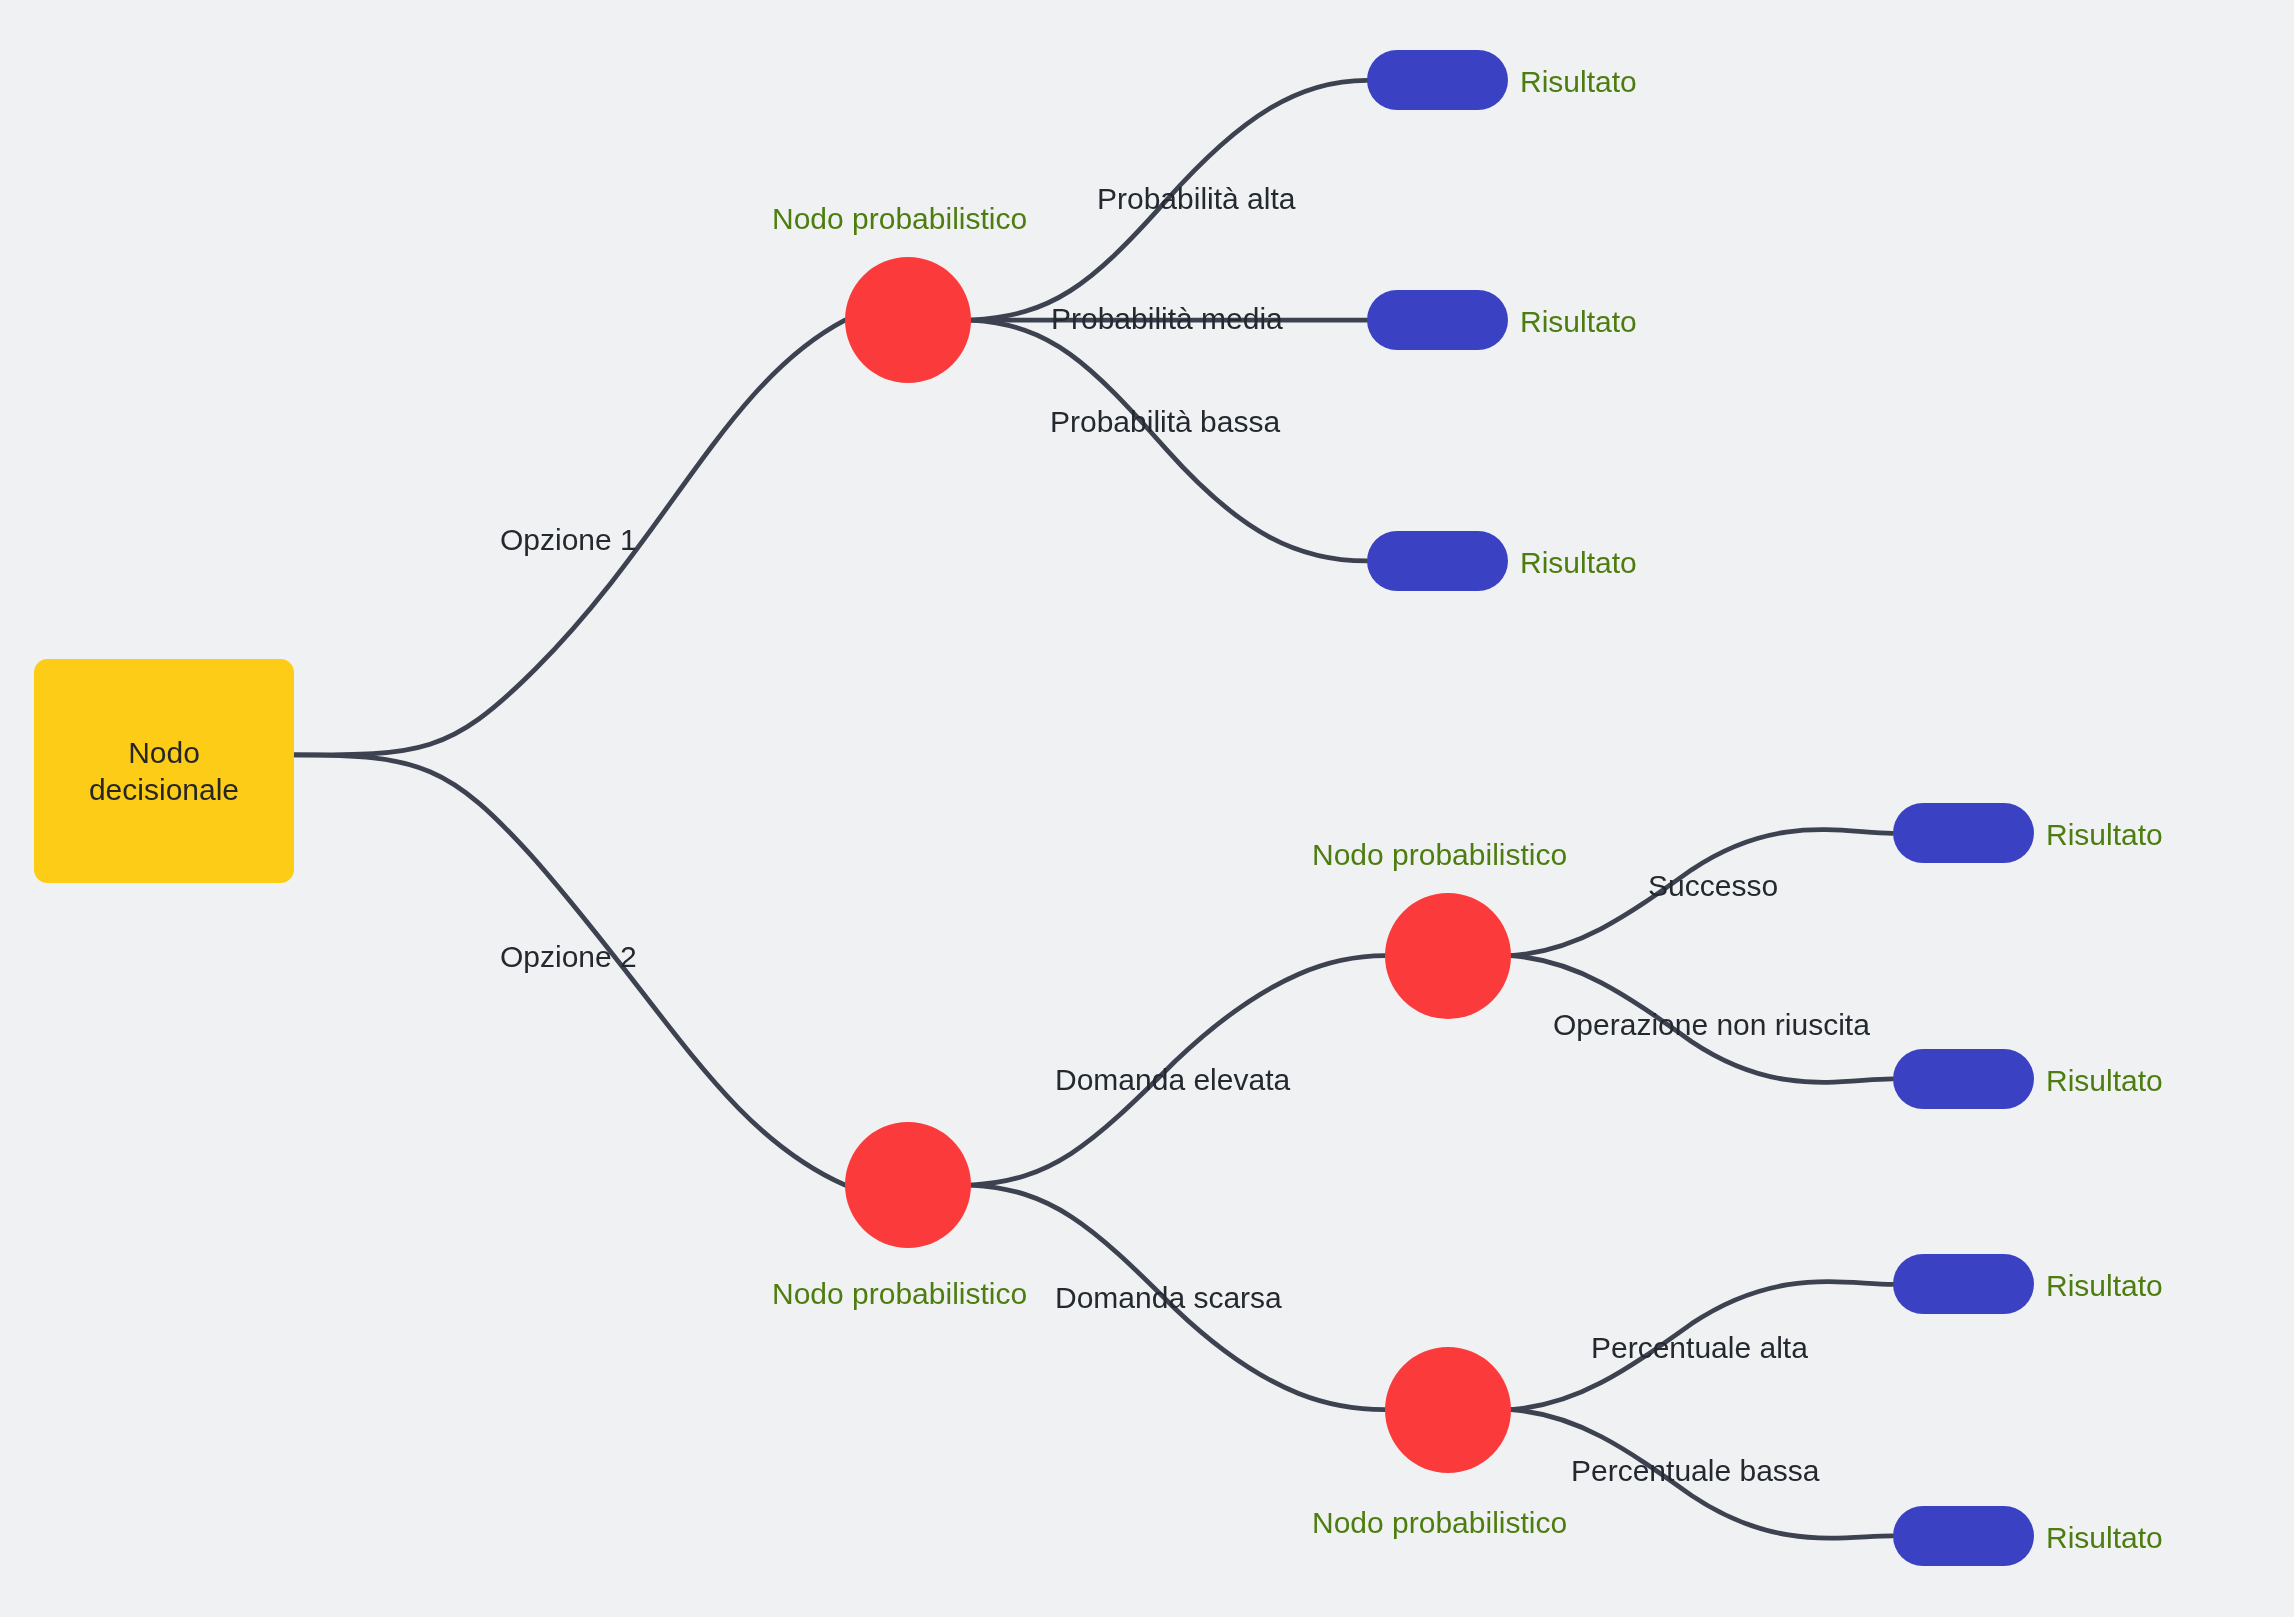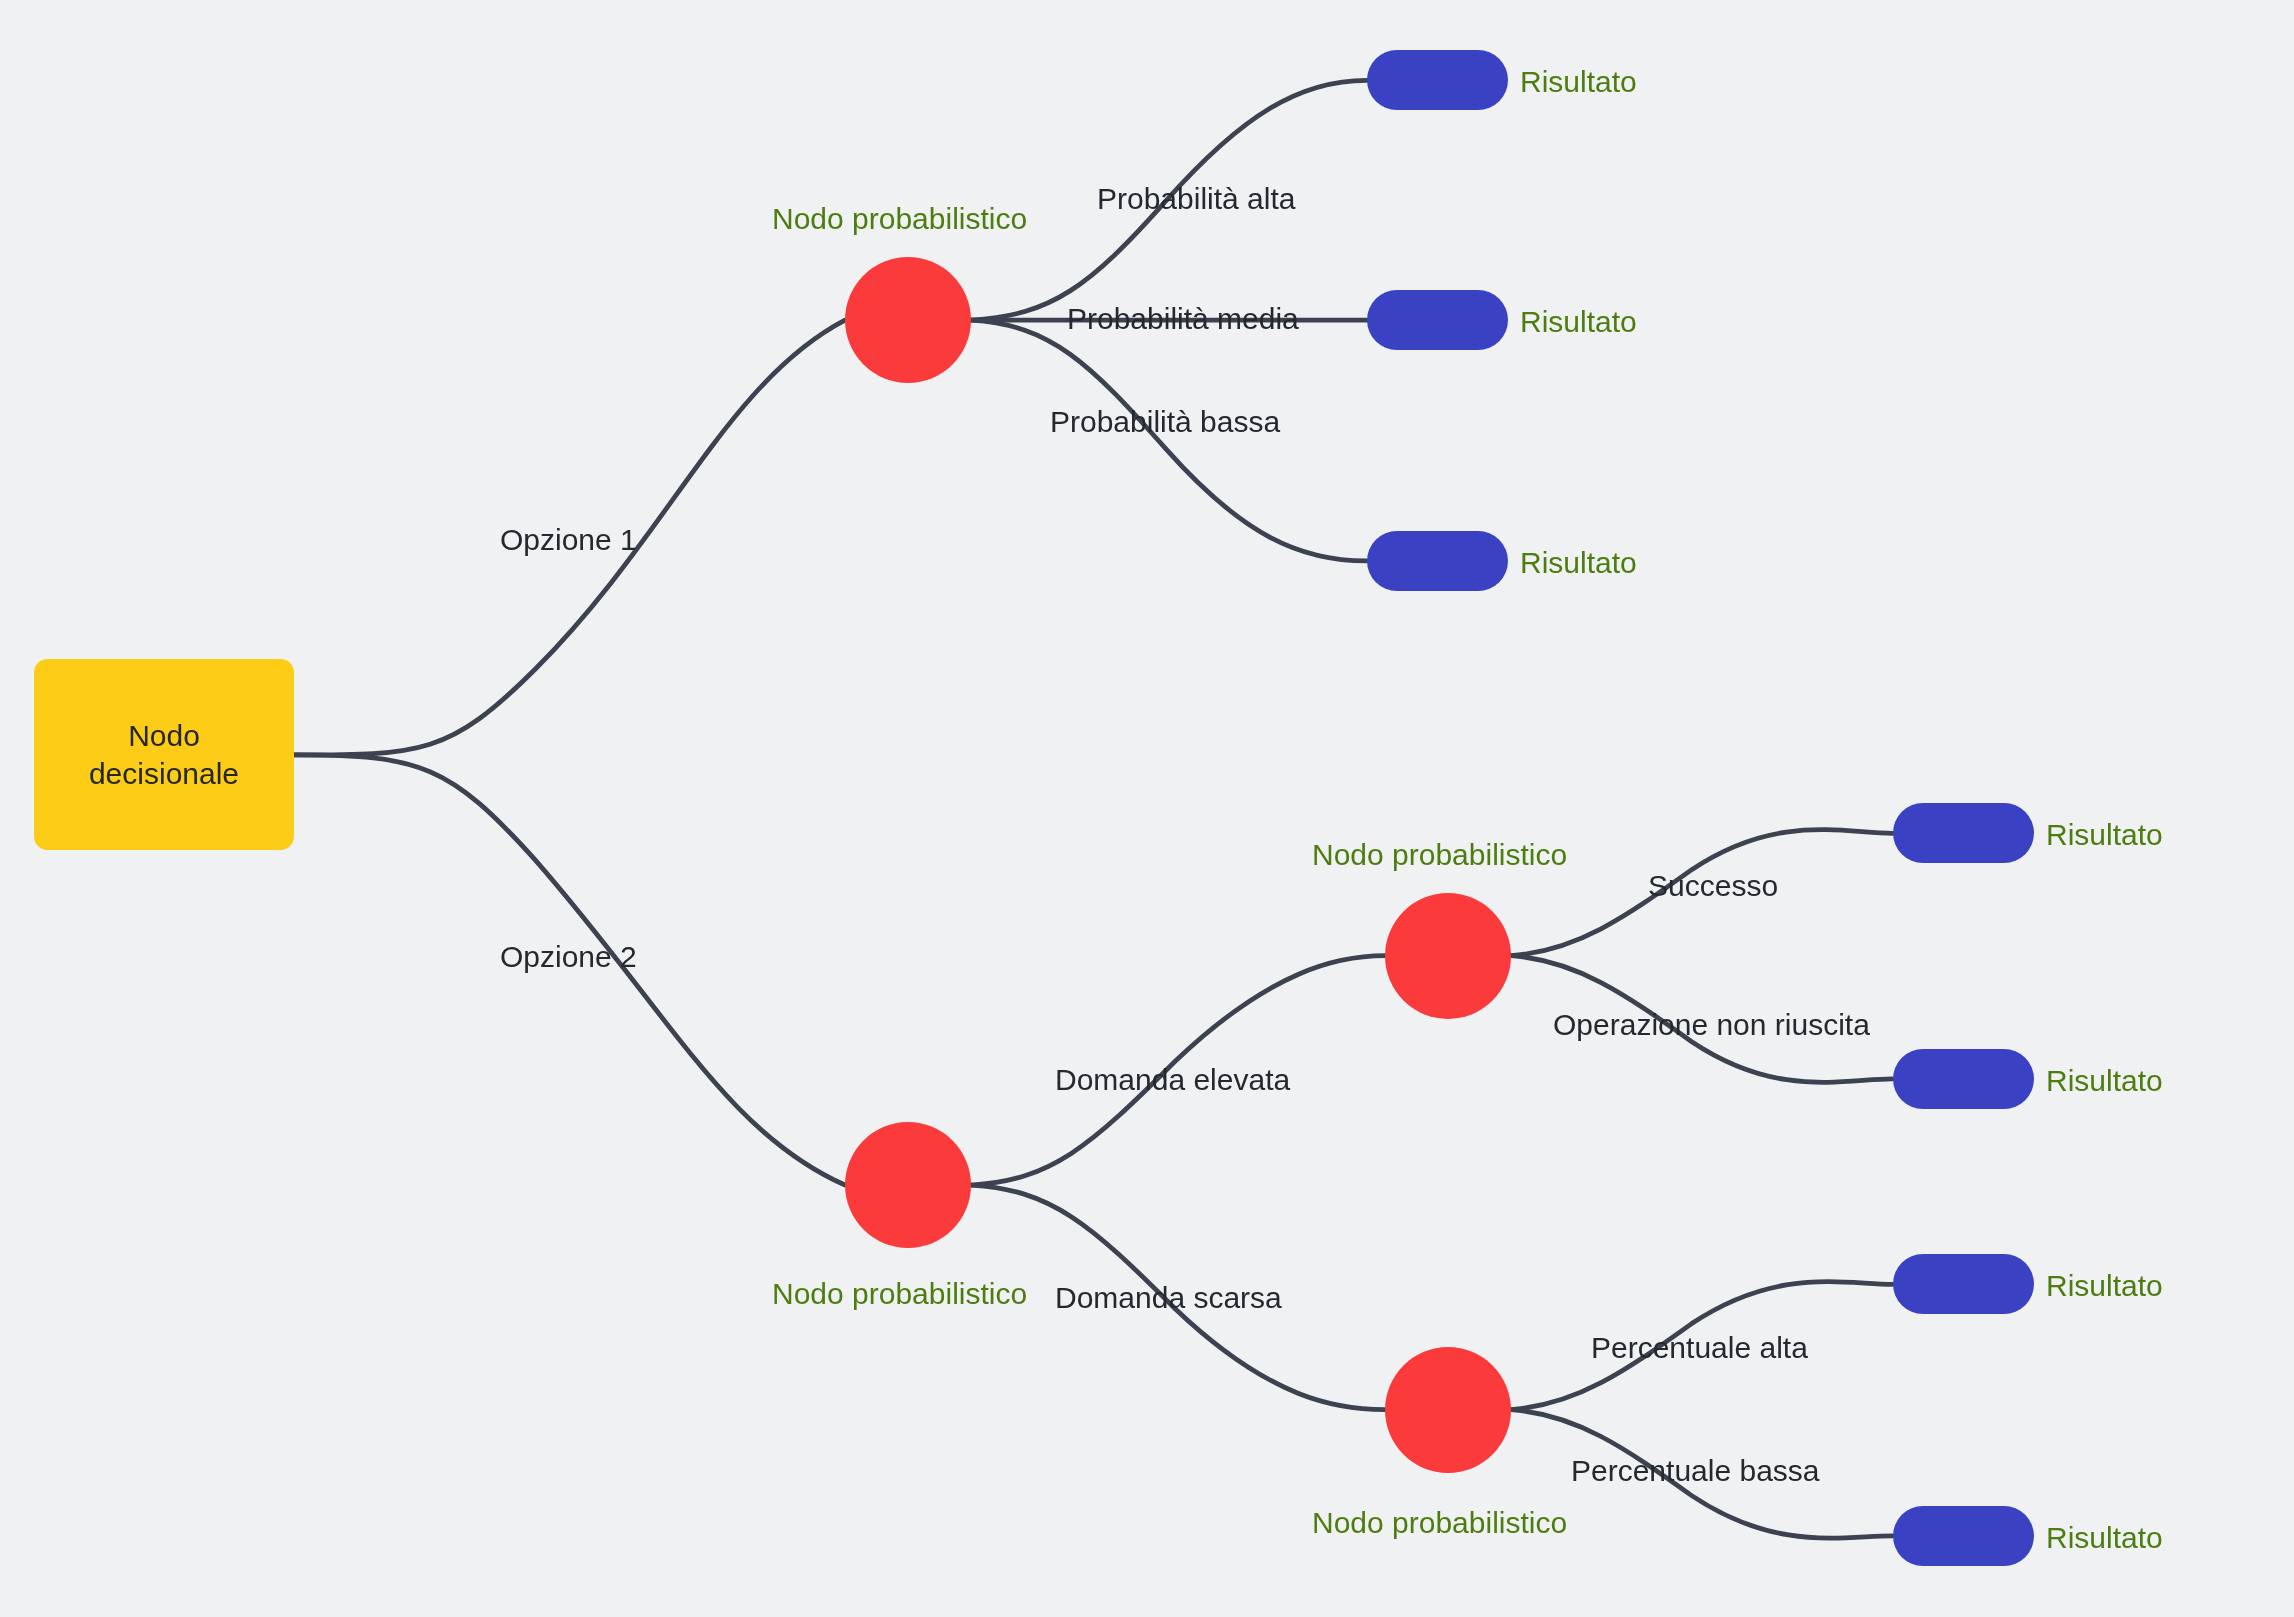--- a/index.html
+++ b/index.html
@@ -84,21 +84,21 @@
       <path d="M 1016 335 C 1100 340 1140 380 1220 470 C 1300 560 1360 587 1430 587" class="edge-path"></path>
       <path d="M 1016 1240 C 1100 1235 1140 1200 1230 1110 C 1330 1015 1400 1000 1449 1000" class="edge-path"></path>
       <path d="M 1016 1240 C 1100 1245 1140 1280 1230 1370 C 1330 1465 1400 1475 1449 1475" class="edge-path"></path>
       <path d="M 1581 1000 C 1650 995 1700 960 1770 910 C 1860 850 1930 872 1980 872" class="edge-path"></path>
       <path d="M 1581 1000 C 1650 1005 1700 1040 1770 1090 C 1860 1150 1930 1129 1980 1129" class="edge-path"></path>
       <path d="M 1581 1475 C 1650 1470 1700 1435 1770 1385 C 1860 1325 1930 1344 1980 1344" class="edge-path"></path>
       <path d="M 1581 1475 C 1650 1480 1700 1515 1770 1565 C 1860 1625 1930 1607 1980 1607" class="edge-path"></path>
     </svg>
 
   <div id="nodes-layer">
-      <div class="node node-decision" style="left: 34px; top: 659px; width: 260px; height: 191px;">Nodo
+      <div class="node node-decision" style="left: 34px; top: 659px; width: 260px; height: 224px;">Nodo
 decisionale</div>
       <div class="node node-chance" style="left: 845px; top: 257px; width: 126px; height: 126px;"></div>
       <div class="node node-chance" style="left: 845px; top: 1122px; width: 126px; height: 126px;"></div>
       <div class="node node-chance" style="left: 1385px; top: 893px; width: 126px; height: 126px;"></div>
       <div class="node node-chance" style="left: 1385px; top: 1347px; width: 126px; height: 126px;"></div>
       <div class="node node-outcome" style="left: 1367px; top: 50px; width: 141px; height: 60px;"></div>
       <div class="node node-outcome" style="left: 1367px; top: 290px; width: 141px; height: 60px;"></div>
       <div class="node node-outcome" style="left: 1367px; top: 531px; width: 141px; height: 60px;"></div>
       <div class="node node-outcome" style="left: 1893px; top: 803px; width: 141px; height: 60px;"></div>
       <div class="node node-outcome" style="left: 1893px; top: 1049px; width: 141px; height: 60px;"></div>
@@ -113,21 +113,21 @@
       <div class="node-label" style="left: 1520px; top: 67px;">Risultato</div>
       <div class="node-label" style="left: 1520px; top: 307px;">Risultato</div>
       <div class="node-label" style="left: 1520px; top: 548px;">Risultato</div>
       <div class="node-label" style="left: 2046px; top: 820px;">Risultato</div>
       <div class="node-label" style="left: 2046px; top: 1066px;">Risultato</div>
       <div class="node-label" style="left: 2046px; top: 1271px;">Risultato</div>
       <div class="node-label" style="left: 2046px; top: 1523px;">Risultato</div>
       <div class="edge-label" style="left: 500px; top: 525px;">Opzione 1</div>
       <div class="edge-label" style="left: 500px; top: 942px;">Opzione 2</div>
       <div class="edge-label" style="left: 1069px; top: 184px; margin-left: 28px;">Probabilità alta</div>
-      <div class="edge-label" style="left: 1051px; top: 304px; margin-left: 16px;">Probabilità media</div>
+      <div class="edge-label" style="left: 1051px; top: 304px;">Probabilità media</div>
       <div class="edge-label" style="left: 1050px; top: 407px;">Probabilità bassa</div>
       <div class="edge-label" style="left: 1055px; top: 1054px; margin-top: 11px;">Domanda elevata</div>
       <div class="edge-label" style="left: 1055px; top: 1283px;">Domanda scarsa</div>
       <div class="edge-label" style="left: 1648px; top: 871px;">Successo</div>
       <div class="edge-label" style="left: 1553px; top: 1010px;">Operazione non riuscita</div>
       <div class="edge-label" style="left: 1591px; top: 1333px;">Percentuale alta</div>
       <div class="edge-label" style="left: 1571px; top: 1456px;">Percentuale bassa</div>
     </div>
 
 </div>

